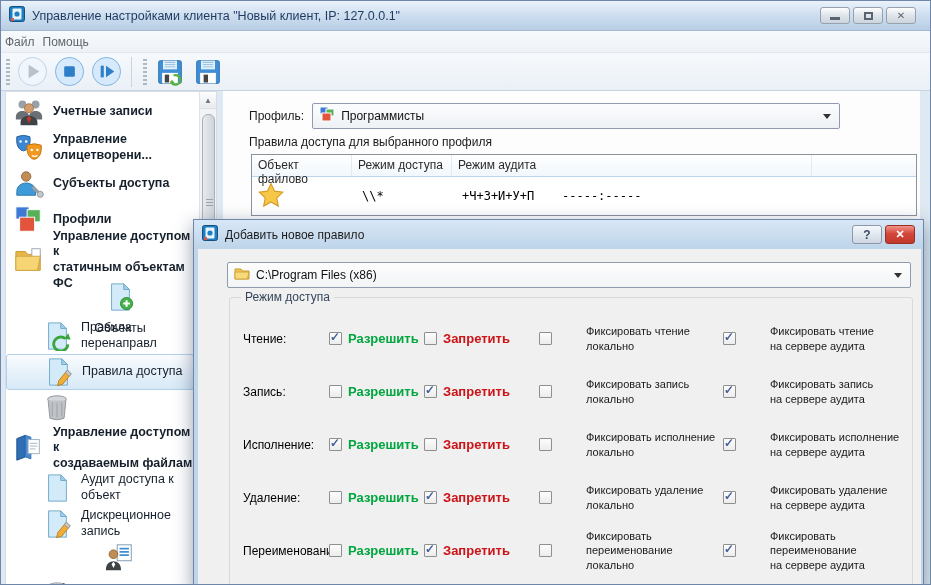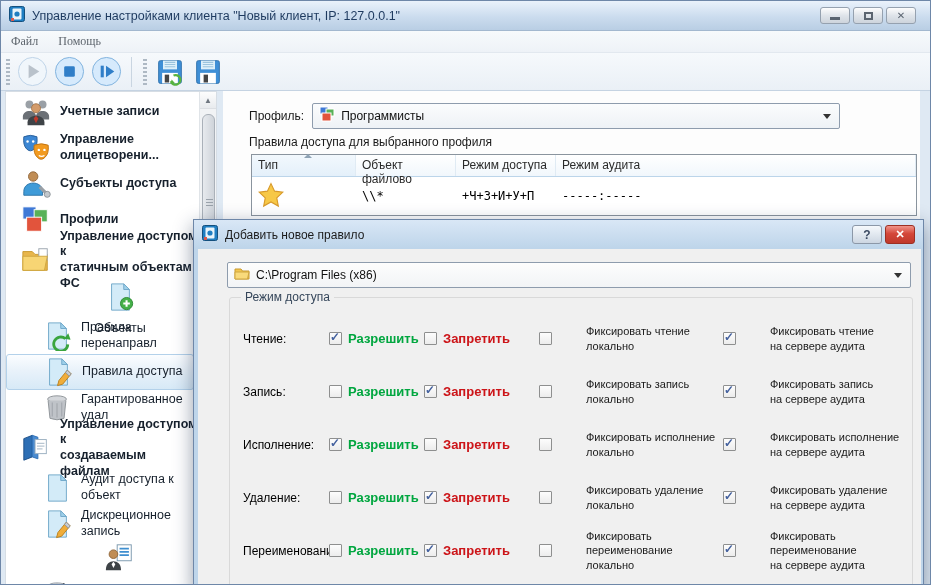--- a/index.html
+++ b/index.html
@@ -15,34 +15,34 @@
   .winbtns{position:absolute;right:14px;top:6px;display:flex;gap:3px;}
   .winbtn{width:30px;height:17px;border:1px solid #95a1af;border-radius:3px;
     background:linear-gradient(#fdfdfd,#dfe4ea 50%,#cdd4dc);
     display:flex;align-items:center;justify-content:center;color:#5a6470;
     font-size:10px;line-height:1;}
   .glyph-min{width:10px;height:3px;background:#5a6470;margin-top:6px;}
   .glyph-max{width:9px;height:8px;border:2px solid #5a6470;}
   .menubar{position:absolute;left:0;top:30px;width:931px;height:22px;
     background:linear-gradient(#f7fafc,#eef2f7);display:flex;align-items:center;
     border-bottom:1px solid #e2e8ef;}
-  .menuitem{font-size:12px;color:#5f666e;padding:2px 10px;font-family:Liberation Serif, serif;}
+  .menuitem{font-size:12px;color:#5f666e;padding:2px 4px;}
   .toolbar{position:absolute;left:0;top:52px;width:931px;height:38px;
     background:linear-gradient(#f6f9fc,#eaf0f6);border-bottom:1px solid #c5d3e2;
     display:flex;align-items:center;}
   .grip{width:4px;height:26px;margin:0 4px 0 5px;
     background:repeating-linear-gradient(#aeb9c4 0 2px,transparent 2px 4px);}
   .tb-sep{width:1px;height:30px;background:#c9d5e1;margin:0 6px;}
   .roundbtn{width:31px;height:31px;margin:0 3px;border-radius:50%;}
   .sqbtn{width:30px;height:30px;margin:0 4px;display:flex;align-items:center;justify-content:center;}
   
   .sidebar{position:absolute;left:4px;top:90px;width:212px;height:495px;
     background:#ffffff;border:1px solid #d6dde4;border-bottom:none;overflow:hidden;}
   .sidebar-list{position:absolute;left:0;top:0;width:192px;display:flex;flex-direction:column;padding-top:2px;}
-  .side-item{display:flex;align-items:center;gap:9px;padding-left:15px;}
+  .side-item{display:flex;align-items:center;gap:9px;padding-left:8px;}
   .side-item.indent{padding-left:36px;}
   .side-item .lbl{font-size:12.5px;color:#16202c;white-space:pre-line;line-height:1.25;}
   .side-item.bold .lbl{font-weight:bold;}
   .side-item.selected{background:linear-gradient(#fbfdff,#e9f2fa 45%,#d7e9f7);
     border:1px solid #b3d1ea;border-radius:3px;margin-right:4px;}
   .icon30{width:30px;height:30px;flex:0 0 30px;}
   
   .vscroll{position:absolute;right:0;top:0;width:17px;height:495px;background:#f1f3f5;
     border-left:1px solid #e0e4e8;}
   .vs-up{height:17px;display:flex;align-items:center;justify-content:center;
@@ -254,21 +254,20 @@
               <path d="M26 14l4 4-2 2.4-4-4z" fill="#c9cdd2" stroke="#8e9397"></path>
             </svg></span>
           <span class="lbl">Правила доступа</span>
         </div>
         <div class="side-item indent" style="height: 36px;">
           <span class="icon30"><svg width="30" height="30" viewBox="0 0 32 32">
               <ellipse cx="16" cy="6.5" rx="10" ry="3.5" fill="#d4d7db" stroke="#8e9397"></ellipse>
               <path d="M6.5 8l2 19q7.5 3.2 15 0l2-19" fill="#bfc3c8" stroke="#8e9397"></path>
               <path d="M11 10v15M16 11v15M21 10v15" stroke="#a7abb1" stroke-width="1.4"></path>
             </svg></span>
-          <span class="lbl">Гарантированное удал</span>
         </div>
         <div class="side-item bold" style="height: 44px;">
           <span class="icon30"><svg width="30" height="30" viewBox="0 0 32 32">
               <path d="M3 6l9-3.5v23L3 29z" fill="#2e6fb5" stroke="#1d4f87"></path>
               <path d="M12 2.5l6 2v23l-6-2z" fill="#4a8bd0" stroke="#2e6fb5"></path>
               <rect x="15" y="7" width="12" height="15" fill="#fff" stroke="#9aafc0"></rect>
               <path d="M17 11h8M17 14h8M17 17h6" stroke="#b8c6d2" stroke-width="1.3"></path>
             </svg></span>
           <span class="lbl">Управление доступом к
 создаваемым файлам</span>
@@ -325,21 +324,20 @@
               <rect x="7" y="3" width="8" height="7" fill="#58b158" stroke="#fff"></rect>
               <rect x="3" y="7" width="9" height="8" fill="#e2543c" stroke="#fff"></rect>
             </svg></span>
         <span class="ctext">Программисты</span>
         <span class="arrow"></span>
       </div>
     </div>
     <div class="subtitle">Правила доступа для выбранного профиля</div>
     <div class="gridtable">
       <div class="gt-header" id="table-header">
-          <div class="gt-h sorted" style="width: 104px;">Тип<span class="sort-arrow"></span></div>
           <div class="gt-h" style="width: 100px;">Объект файлово</div>
           <div class="gt-h" style="width: 100px;">Режим доступа</div>
           <div class="gt-h" style="width: 360px;">Режим аудита</div>
         </div>
       <div class="gt-row">
         <div class="gt-c" style="width:104px;">
           <span class="icon24"><svg width="26" height="26" viewBox="0 0 32 32">
                 <path d="M16 2l4.4 9.3 10.1 1.3-7.4 7 1.9 10-9-5-9 5 1.9-10-7.4-7 10.1-1.3z" fill="#f7c847" stroke="#d89a2b" stroke-width="1.4"></path>
               </svg></span>
         </div>

